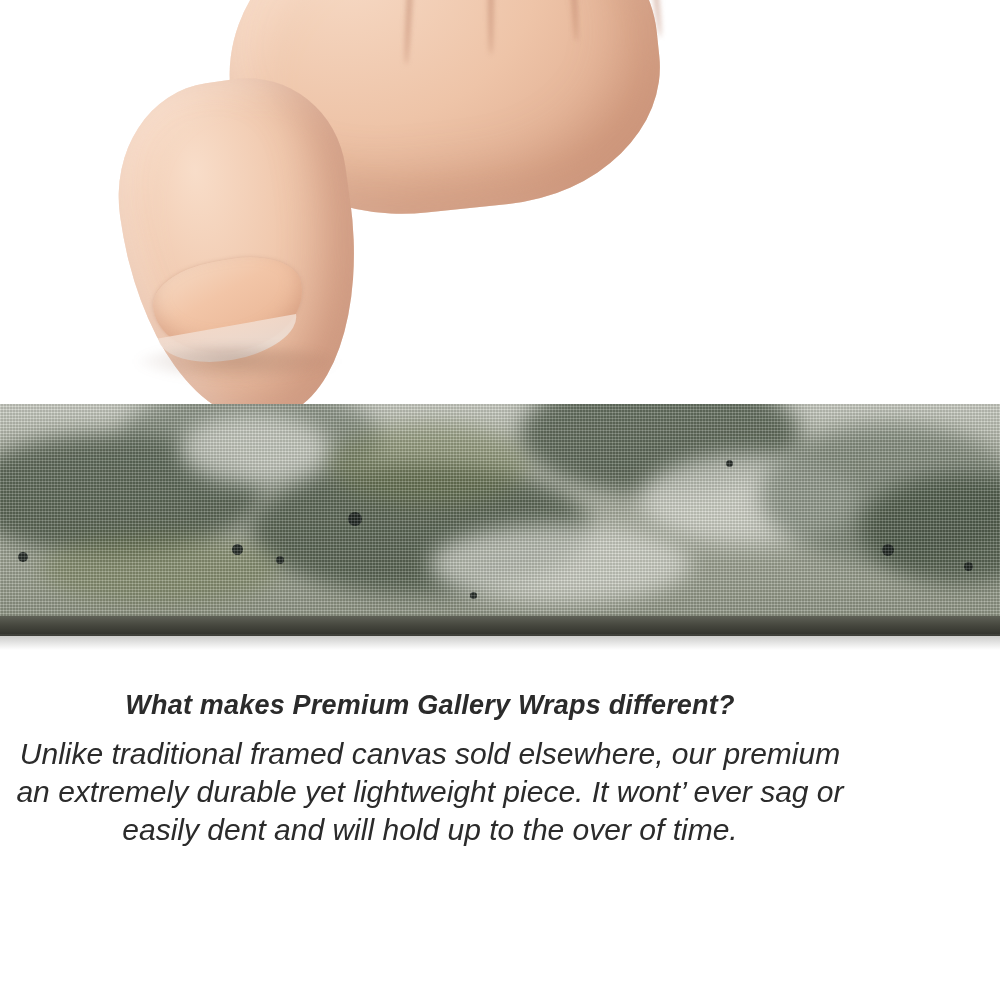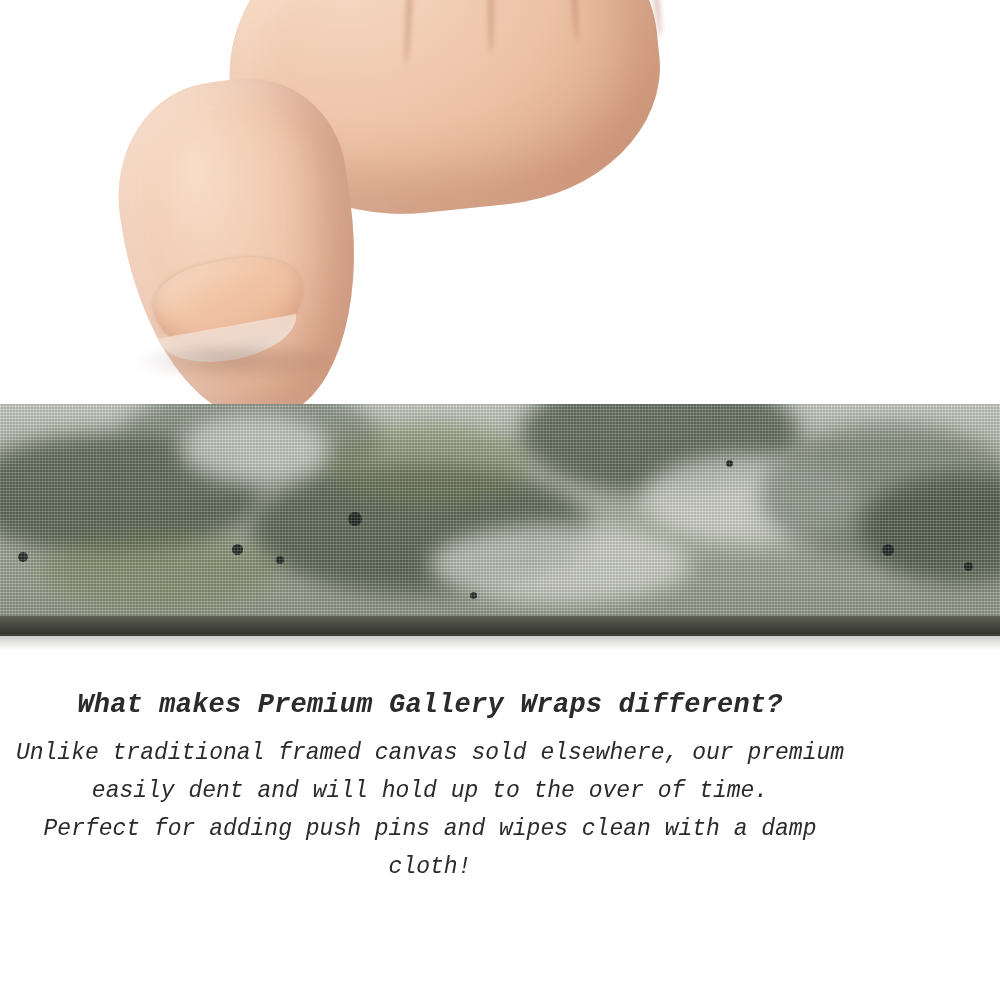--- a/index.html
+++ b/index.html
@@ -167,31 +167,31 @@
   }
 
   
   .caption {
     position: absolute;
     left: 0;
     top: 690px;
     width: 860px;
     text-align: center;
     color: #2b2b2b;
-    font-family: Liberation Mono, monospace;
+    font-family: Liberation Sans, sans-serif;
     font-style: italic;
   }
   .caption-heading {
     font-size: 27px;
     font-weight: 700;
     letter-spacing: .2px;
     margin-bottom: 14px;
   }
   .caption-line {
-    font-size: 23px;
+    font-size: 30px;
     font-weight: 400;
     line-height: 38px;
   }
 </style>
 </head>
 <body>
 
 <div class="page">
 
   <div class="photo">
@@ -232,17 +232,17 @@
       <div class="speck" style="left:470px; top:188px; width:7px;  height:7px;"></div>
     </div>
 
     <div class="strip-bottom-edge"></div>
     <div class="strip-shadow"></div>
   </div>
 
   <div class="caption">
     <div class="caption-heading">What makes Premium Gallery Wraps different?</div>
     <div class="caption-line">Unlike traditional framed canvas sold elsewhere, our premium</div>
+    <div class="caption-line">an extremely durable yet lightweight piece. It wont’ ever sag or</div>
     <div class="caption-line">easily dent and will hold up to the over of time.</div>
-    <div class="caption-line">Perfect for adding push pins and wipes clean with a damp cloth!</div>
   </div>
 
 </div>
 
 </body></html>

